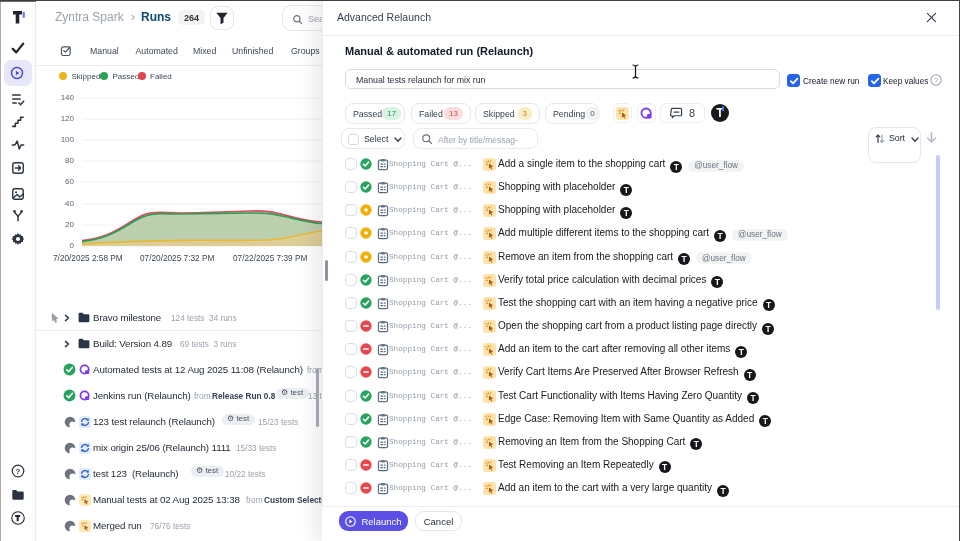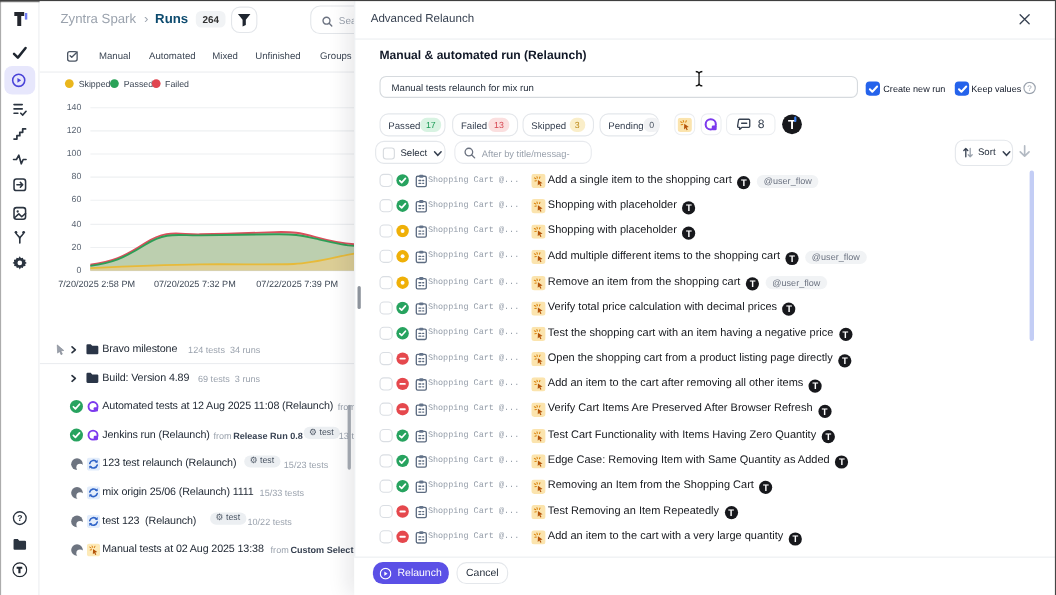--- a/index.html
+++ b/index.html
@@ -39,21 +39,21 @@
 .ckb{position:absolute;width:13px;height:13px;background:#2563eb;border-radius:3.5px;}
 .ckb svg{position:absolute;left:1.5px;top:1.5px;}
 .cklab{position:absolute;font-size:8.25px;color:#111827;white-space:nowrap;}
 .chip{position:absolute;top:103px;height:21px;border:1px solid #e4e7eb;border-radius:8px;background:#fff;font-size:8.75px;color:#374151;display:flex;align-items:center;justify-content:space-between;padding:0 7px;}
 .cbadge{display:inline-block;border-radius:6px;font-size:8px;padding:2px 5px;}
 .iconbtn{position:absolute;top:103px;width:19px;height:20px;border:1px solid #eceef1;border-radius:6px;background:#fff;display:flex;align-items:center;justify-content:center;}
 .tavatar{display:inline-block;background:#17181c;color:#fff;border-radius:50%;text-align:center;font-weight:bold;}
 
 #selbtn{position:absolute;left:341px;top:128px;width:64px;height:21px;border:1px solid #e4e7eb;border-radius:8px;font-size:8.75px;color:#1f2937;}
 #srch2{position:absolute;left:413px;top:128px;width:125px;height:21px;border:1px solid #e8eaee;border-radius:8px;background:#fff;}
-#sortbtn{position:absolute;left:868px;top:127px;width:53px;height:24px;border:1px solid #e4e7eb;border-radius:8px;font-size:8.75px;color:#1f2937;}
+#sortbtn{position:absolute;left:868px;top:127px;width:53px;height:36px;border:1px solid #e4e7eb;border-radius:8px;font-size:8.75px;color:#1f2937;}
 
 .mrow{position:absolute;left:340px;height:23px;width:600px;}
 .mcb{position:absolute;left:5px;top:5px;width:12px;height:12px;border:1px solid #dadee3;border-radius:4px;background:#fff;}
 .mono{position:absolute;left:49px;top:7px;font-family:"Liberation Mono",monospace;font-size:7.7px;color:#939ca8;white-space:nowrap;}
 .mtitle2{position:absolute;left:158px;top:5px;font-size:10px;color:#16181d;white-space:nowrap;}
 .tsm{display:inline-block;width:12px;height:12px;background:#17181c;color:#fff;border-radius:50%;text-align:center;font-weight:bold;font-size:8.5px;line-height:12px;margin-left:5px;vertical-align:-2.5px;}
 .uflow{display:inline-block;background:#f1f3f5;border-radius:7px;font-size:8.25px;color:#6b7280;padding:1.5px 6px;margin-left:6px;vertical-align:-1px;}
 
 #mfoot{position:absolute;left:322px;top:506px;width:638px;height:35px;border-top:1px solid #eceef1;background:#fff;}
 #relbtn{position:absolute;left:17px;top:4px;width:69px;height:20px;background:#5b50e6;border-radius:9px;color:#fff;font-size:9.5px;display:flex;align-items:center;justify-content:center;gap:5px;}
@@ -319,20 +319,35 @@
           <rect width="14" height="14" rx="3" fill="#fdeab8"></rect>
           <g stroke="#d97706" stroke-width="1" stroke-linecap="round">
             <path d="M3 4 l1.5 .8 M3.5 7 l1.5 -.3 M5.5 2.8 l.5 1.4 M8.5 3 l-.5 1.4"></path>
           </g>
           <path d="M6.5 6 L11 9.2 L8.8 9.6 L10 11.8 L8.9 12.3 L7.8 10.1 L6.3 11.5 Z" fill="#b45309"></path>
         </svg>
 <span class="abs rtitle" style="left:57px;top:6px">Manual tests at 02 Aug 2025 13:38</span>
 <span class="abs rmeta" style="left:210px;top:8px">from</span>
 <span class="abs rmetab" style="left:228px;top:8px">Custom Selection</span>
 </div>
+<div class="rrow" style="top:514px">
+<svg class="abs" style="left:28px;top:6px" width="12" height="12" viewBox="0 0 12 12">
+          <circle cx="6" cy="6" r="5.3" fill="#6d7480"></circle>
+          <circle cx="8.8" cy="9" r="3.4" fill="#fff"></circle>
+        </svg>
+<svg class="abs" style="left:43px;top:6px" width="12" height="12" viewBox="0 0 14 14">
+          <rect width="14" height="14" rx="3" fill="#fdeab8"></rect>
+          <g stroke="#d97706" stroke-width="1" stroke-linecap="round">
+            <path d="M3 4 l1.5 .8 M3.5 7 l1.5 -.3 M5.5 2.8 l.5 1.4 M8.5 3 l-.5 1.4"></path>
+          </g>
+          <path d="M6.5 6 L11 9.2 L8.8 9.6 L10 11.8 L8.9 12.3 L7.8 10.1 L6.3 11.5 Z" fill="#b45309"></path>
+        </svg>
+<span class="abs rtitle" style="left:57px;top:6px">Merged run</span>
+<span class="abs rmeta" style="left:114px;top:8px">76/76 tests</span>
+</div>
 </div>
 
 <div id="modal"></div>
 <div id="mh">
 <span class="abs" style="left:15px;top:11px;font-size:10.5px;color:#374151">Advanced Relaunch</span>
 <svg class="abs" style="left:604px;top:12px" width="11" height="11" viewBox="0 0 12 12" stroke="#374151" stroke-width="1.3" stroke-linecap="round">
         <path d="M1.5 1.5 L10.5 10.5 M10.5 1.5 L1.5 10.5"></path>
       </svg>
 </div>
 <span class="abs" id="mtitle" style="left:345px;top:45px">Manual &amp; automated run (Relaunch)</span>

